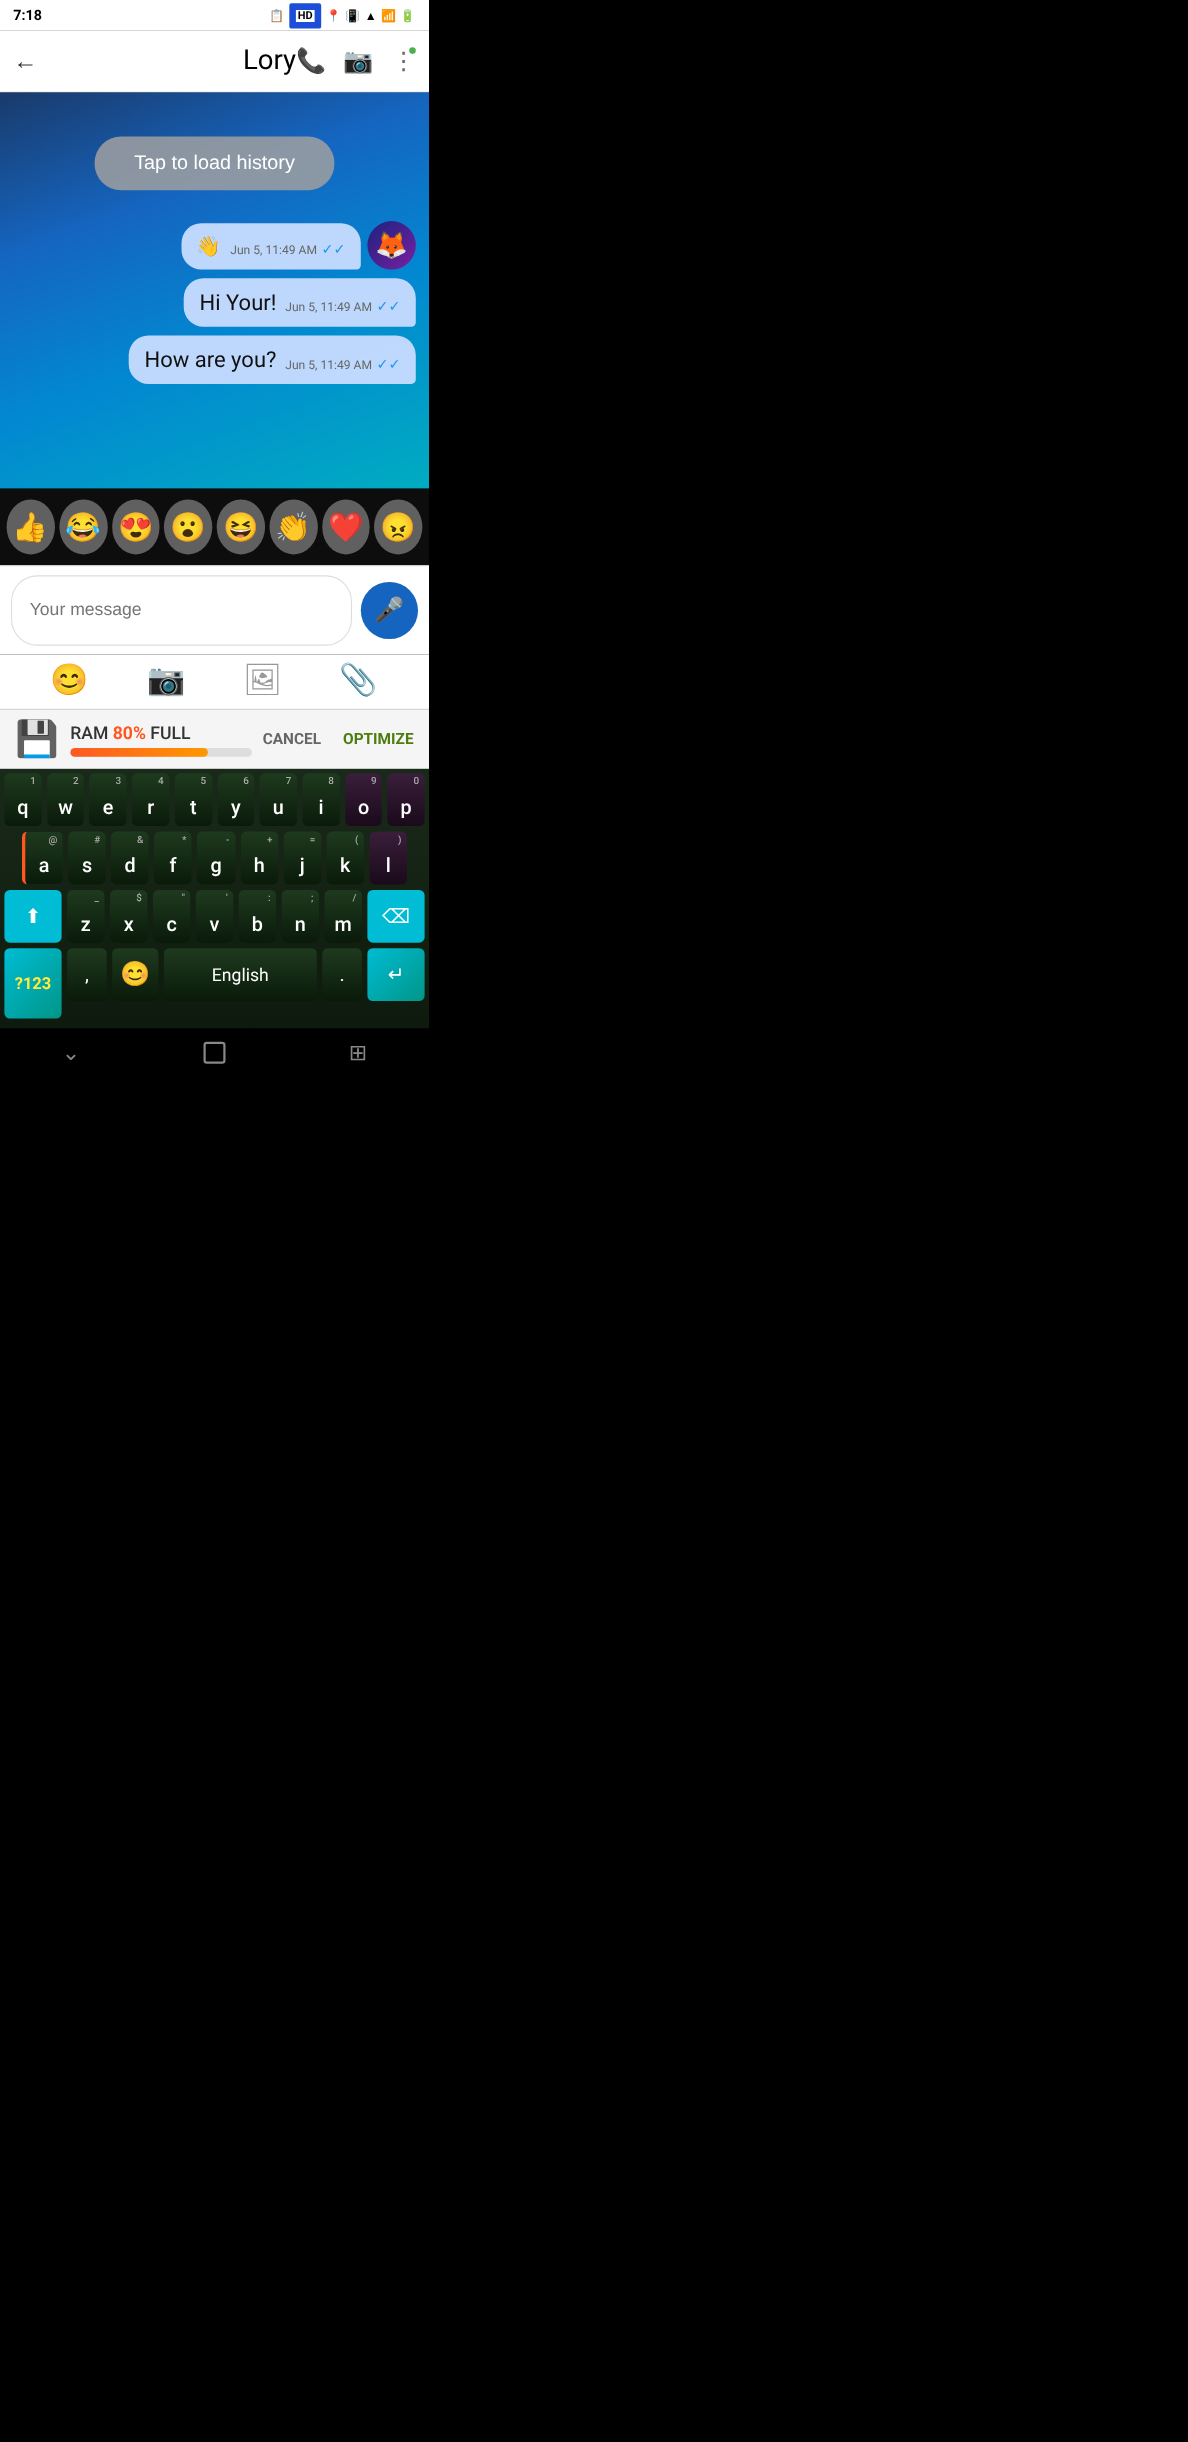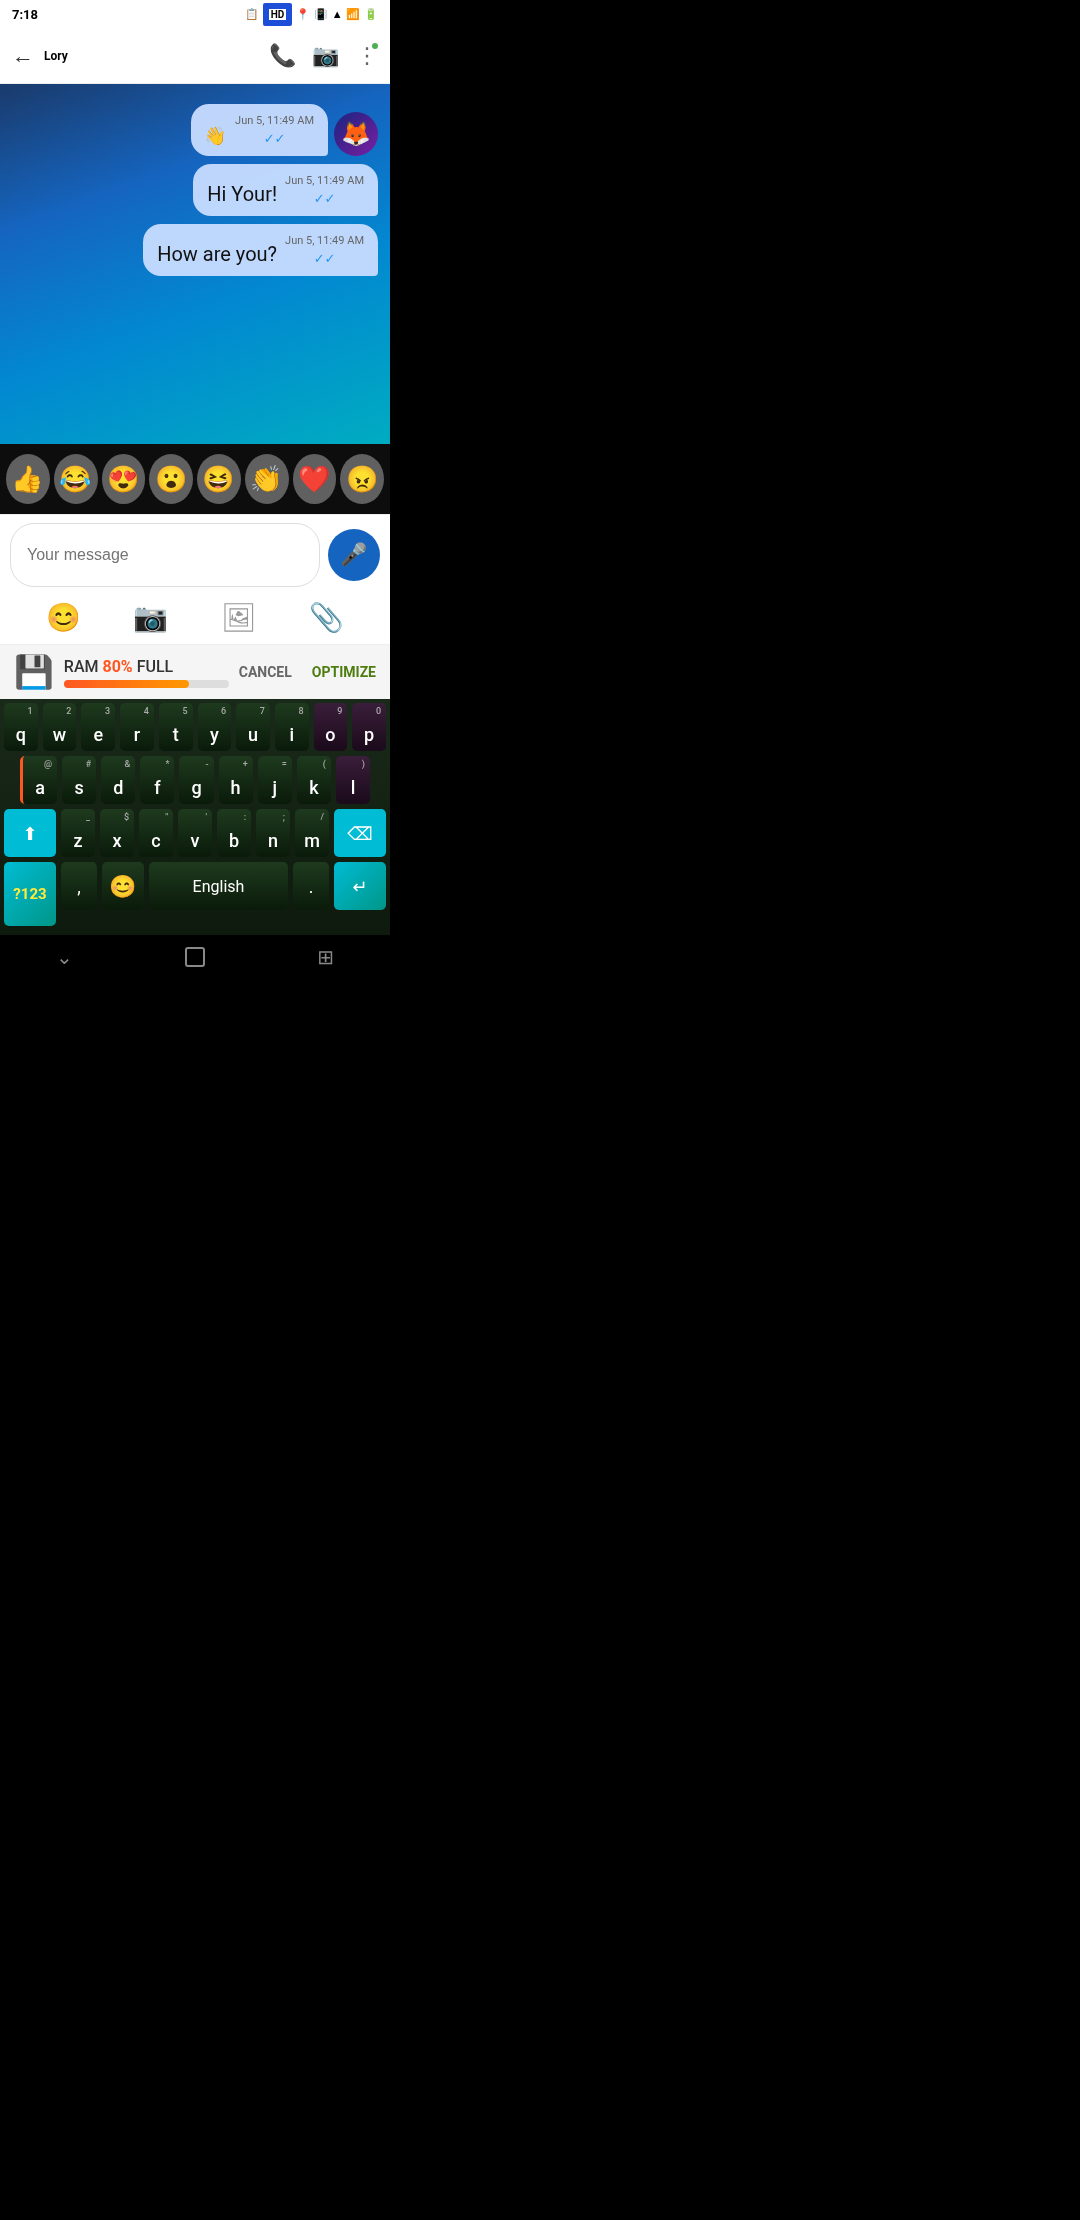--- a/index.html
+++ b/index.html
@@ -41,24 +41,25 @@
       height: 56px;
       border-bottom: 1px solid #eee;
     }
     .header-back {
       font-size: 22px;
       color: #333;
       margin-right: 10px;
       cursor: pointer;
     }
     .header-title {
-      font-size: 12px;
-      font-weight: 700;
+      font-size: 25px;
+      font-weight: 400;
       flex: 1;
       color: #000;
+      text-align: right;
     }
     .header-actions {
       display: flex;
       align-items: center;
       gap: 16px;
     }
     .header-phone {
       color: #2196F3;
       font-size: 22px;
     }
@@ -130,21 +131,20 @@
       font-size: 18px;
       color: #111;
     }
 
     .message-meta {
       display: flex;
       align-items: center;
       gap: 4px;
       white-space: nowrap;
       flex-shrink: 0;
-      flex-direction: column;
     }
 
     .message-time {
       font-size: 11px;
       color: #666;
     }
 
     .message-check {
       color: #2196F3;
       font-size: 13px;
@@ -484,20 +484,21 @@
     <span class="header-phone">📞</span>
     <span class="header-video">📷</span>
     <span class="header-more">
       ⋮
       <span class="online-dot"></span>
     </span>
   </div>
 </div>
 
 <div class="chat-area">
+  <button class="load-history-btn">Tap to load history</button>
 
   <div class="messages-container">
 
     <div class="message-with-avatar">
       <div class="message-bubble">
         <span class="message-text">👋</span>
         <div class="message-meta">
           <span class="message-time">Jun 5, 11:49 AM</span>
           <span class="message-check">✓✓</span>
         </div>

